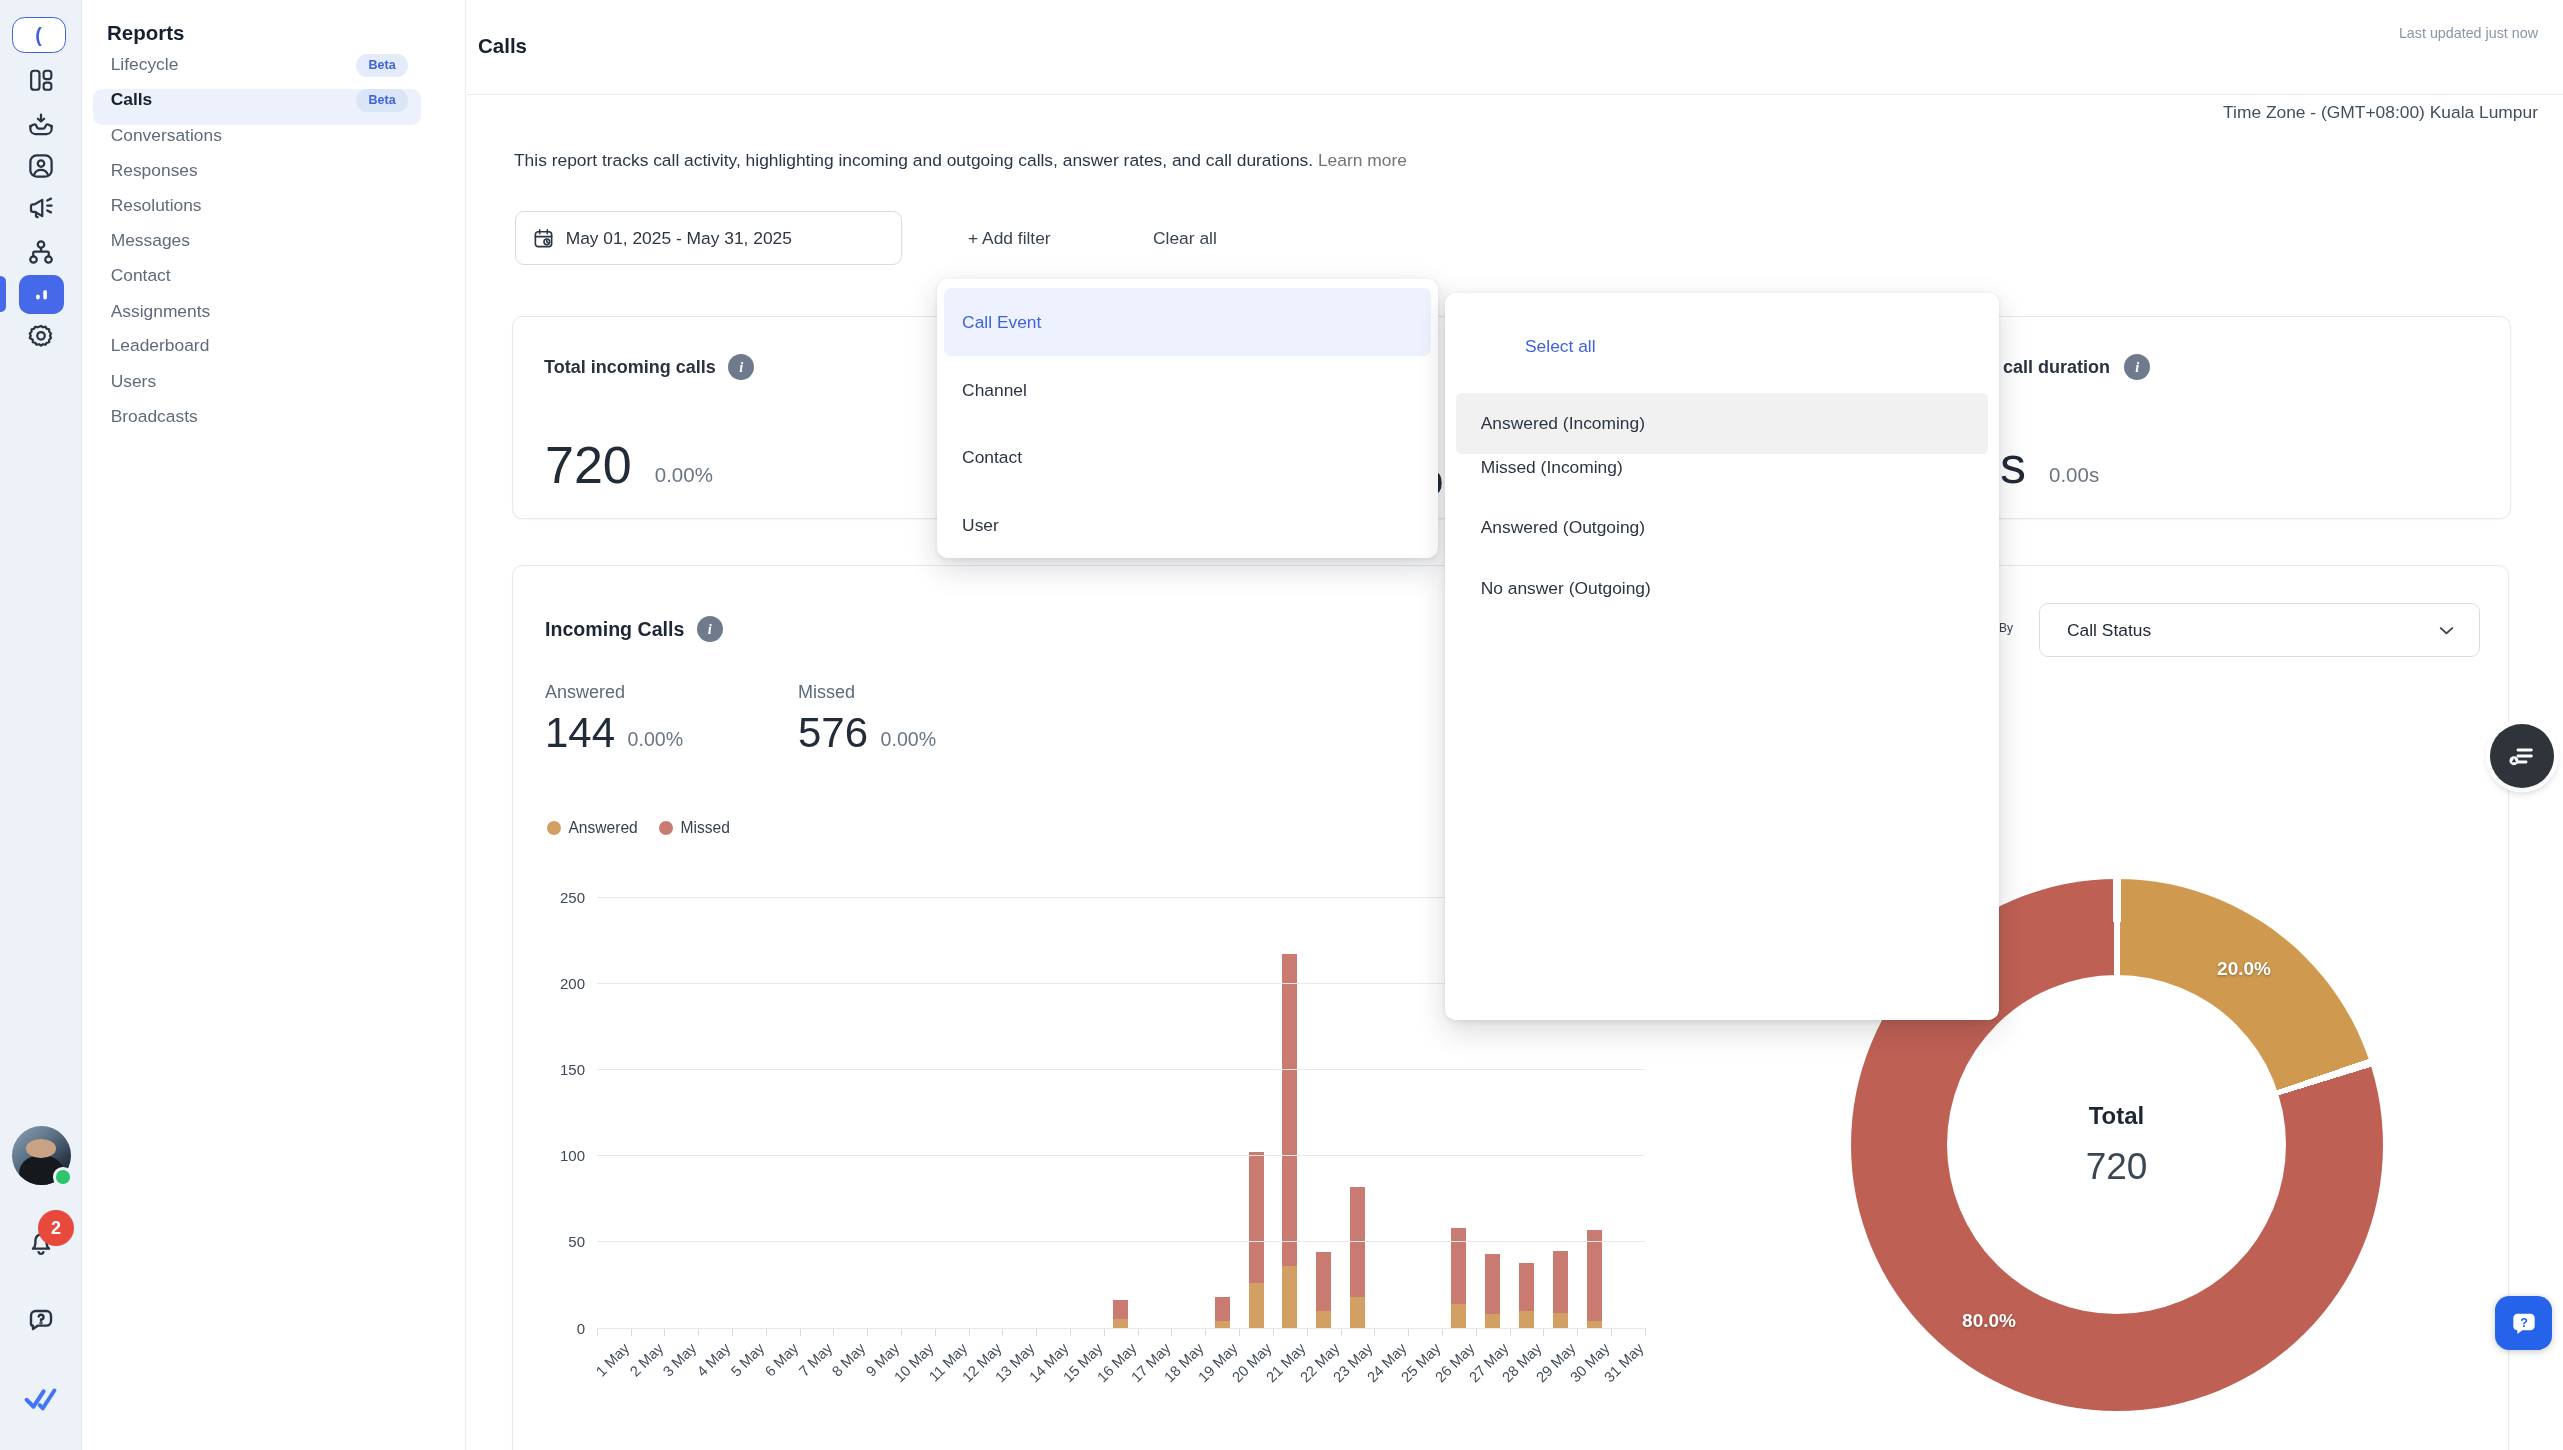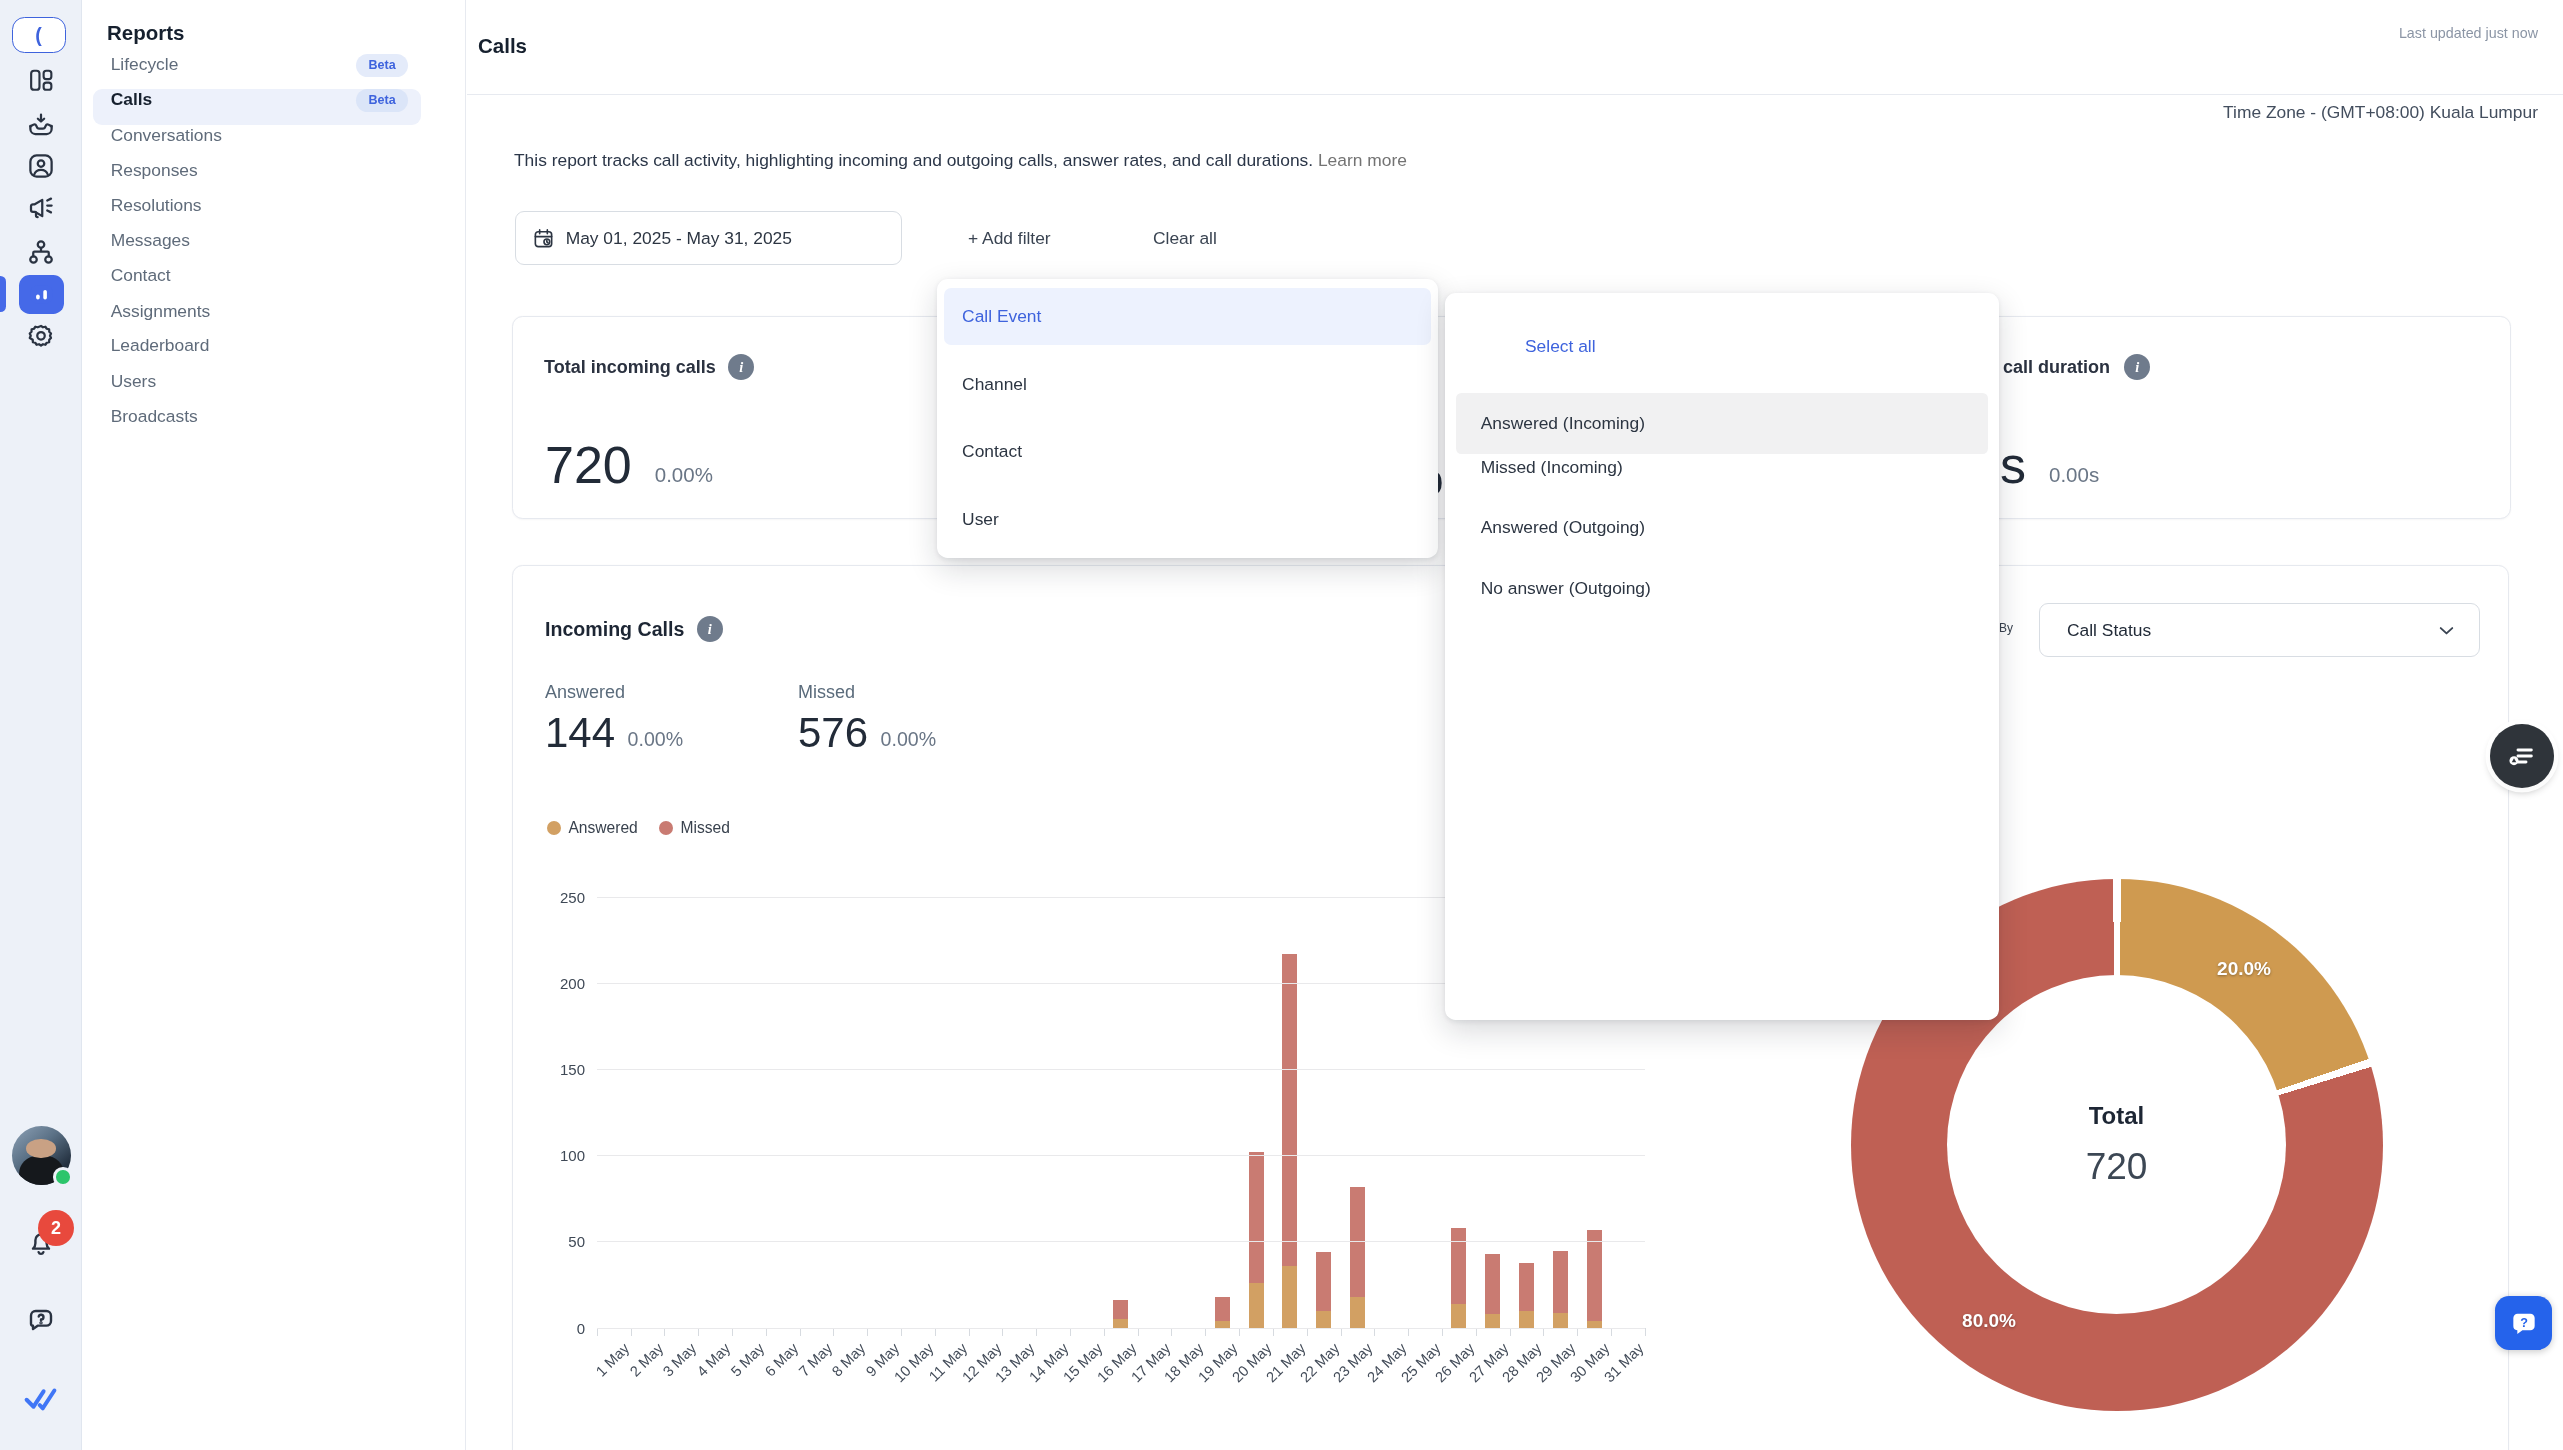--- a/index.html
+++ b/index.html
@@ -44,21 +44,21 @@
   
   .card { position:absolute; background:#fff; border:0.9px solid #e6e9ef; border-radius:10.7px; box-shadow:0 0.9px 1.8px rgba(16,24,40,.04); }
   .stat-title { position:absolute; left:31px; top:37px; display:flex; align-items:center; gap:12.5px; font-size:18px; font-weight:bold; color:#2b3240; }
   .info-dot { width:26px; height:26px; border-radius:50%; background:#6f7b8c; color:#fff; font-size:14.3px; font-weight:bold; display:flex; align-items:center; justify-content:center; font-family:"Liberation Serif", serif; font-style:italic; }
   .stat-value-row { position:absolute; left:32px; bottom:27px; display:flex; align-items:flex-end; gap:23px; }
   .big-num { font-size:52px; color:#222b38; line-height:1; }
   .delta { font-size:20.5px; color:#6a7686; padding-bottom:3.6px; }
 
   
   .menu { position:absolute; background:#fff; border-radius:10.7px; box-shadow:0 10.7px 30px rgba(16,24,40,.16), 0 1.8px 5.4px rgba(16,24,40,.08); }
-  .menu1-item { position:absolute; left:7.1px; width:487px; height:57px; display:flex; align-items:center; padding-left:18px; font-size:17.4px; color:#2c3542; cursor:pointer; }
+  .menu1-item { position:absolute; left:7.1px; width:487px; height:68px; display:flex; align-items:center; padding-left:18px; font-size:17.4px; color:#2c3542; cursor:pointer; }
   .menu1-item.selected { background:#edf2fe; border-radius:7.1px; color:#3e63dd; }
   .menu2-item { position:absolute; left:10.7px; width:532px; height:61px; display:flex; align-items:center; padding-left:25px; font-size:17.4px; color:#2c3542; cursor:pointer; }
   .menu2-item.hovered { background:#f1f1f2; border-radius:5.4px;margin-top:17px; }
   .select-all { position:absolute; left:80px; top:332px; font-size:17.4px; color:#3e63dd; cursor:pointer; }
 
   
   .ic-title { position:absolute; left:32px; top:50px; display:flex; align-items:center; gap:12.5px; font-size:19.6px; font-weight:bold; color:#1d2634; }
   .stat-col-label { font-size:18px; color:#5a6b7b; }
   .stat-col-value { display:flex; align-items:flex-end; gap:12.5px; margin-top:9px; }
   .stat-col-value .n { font-size:42px; color:#222b38; line-height:1; }

